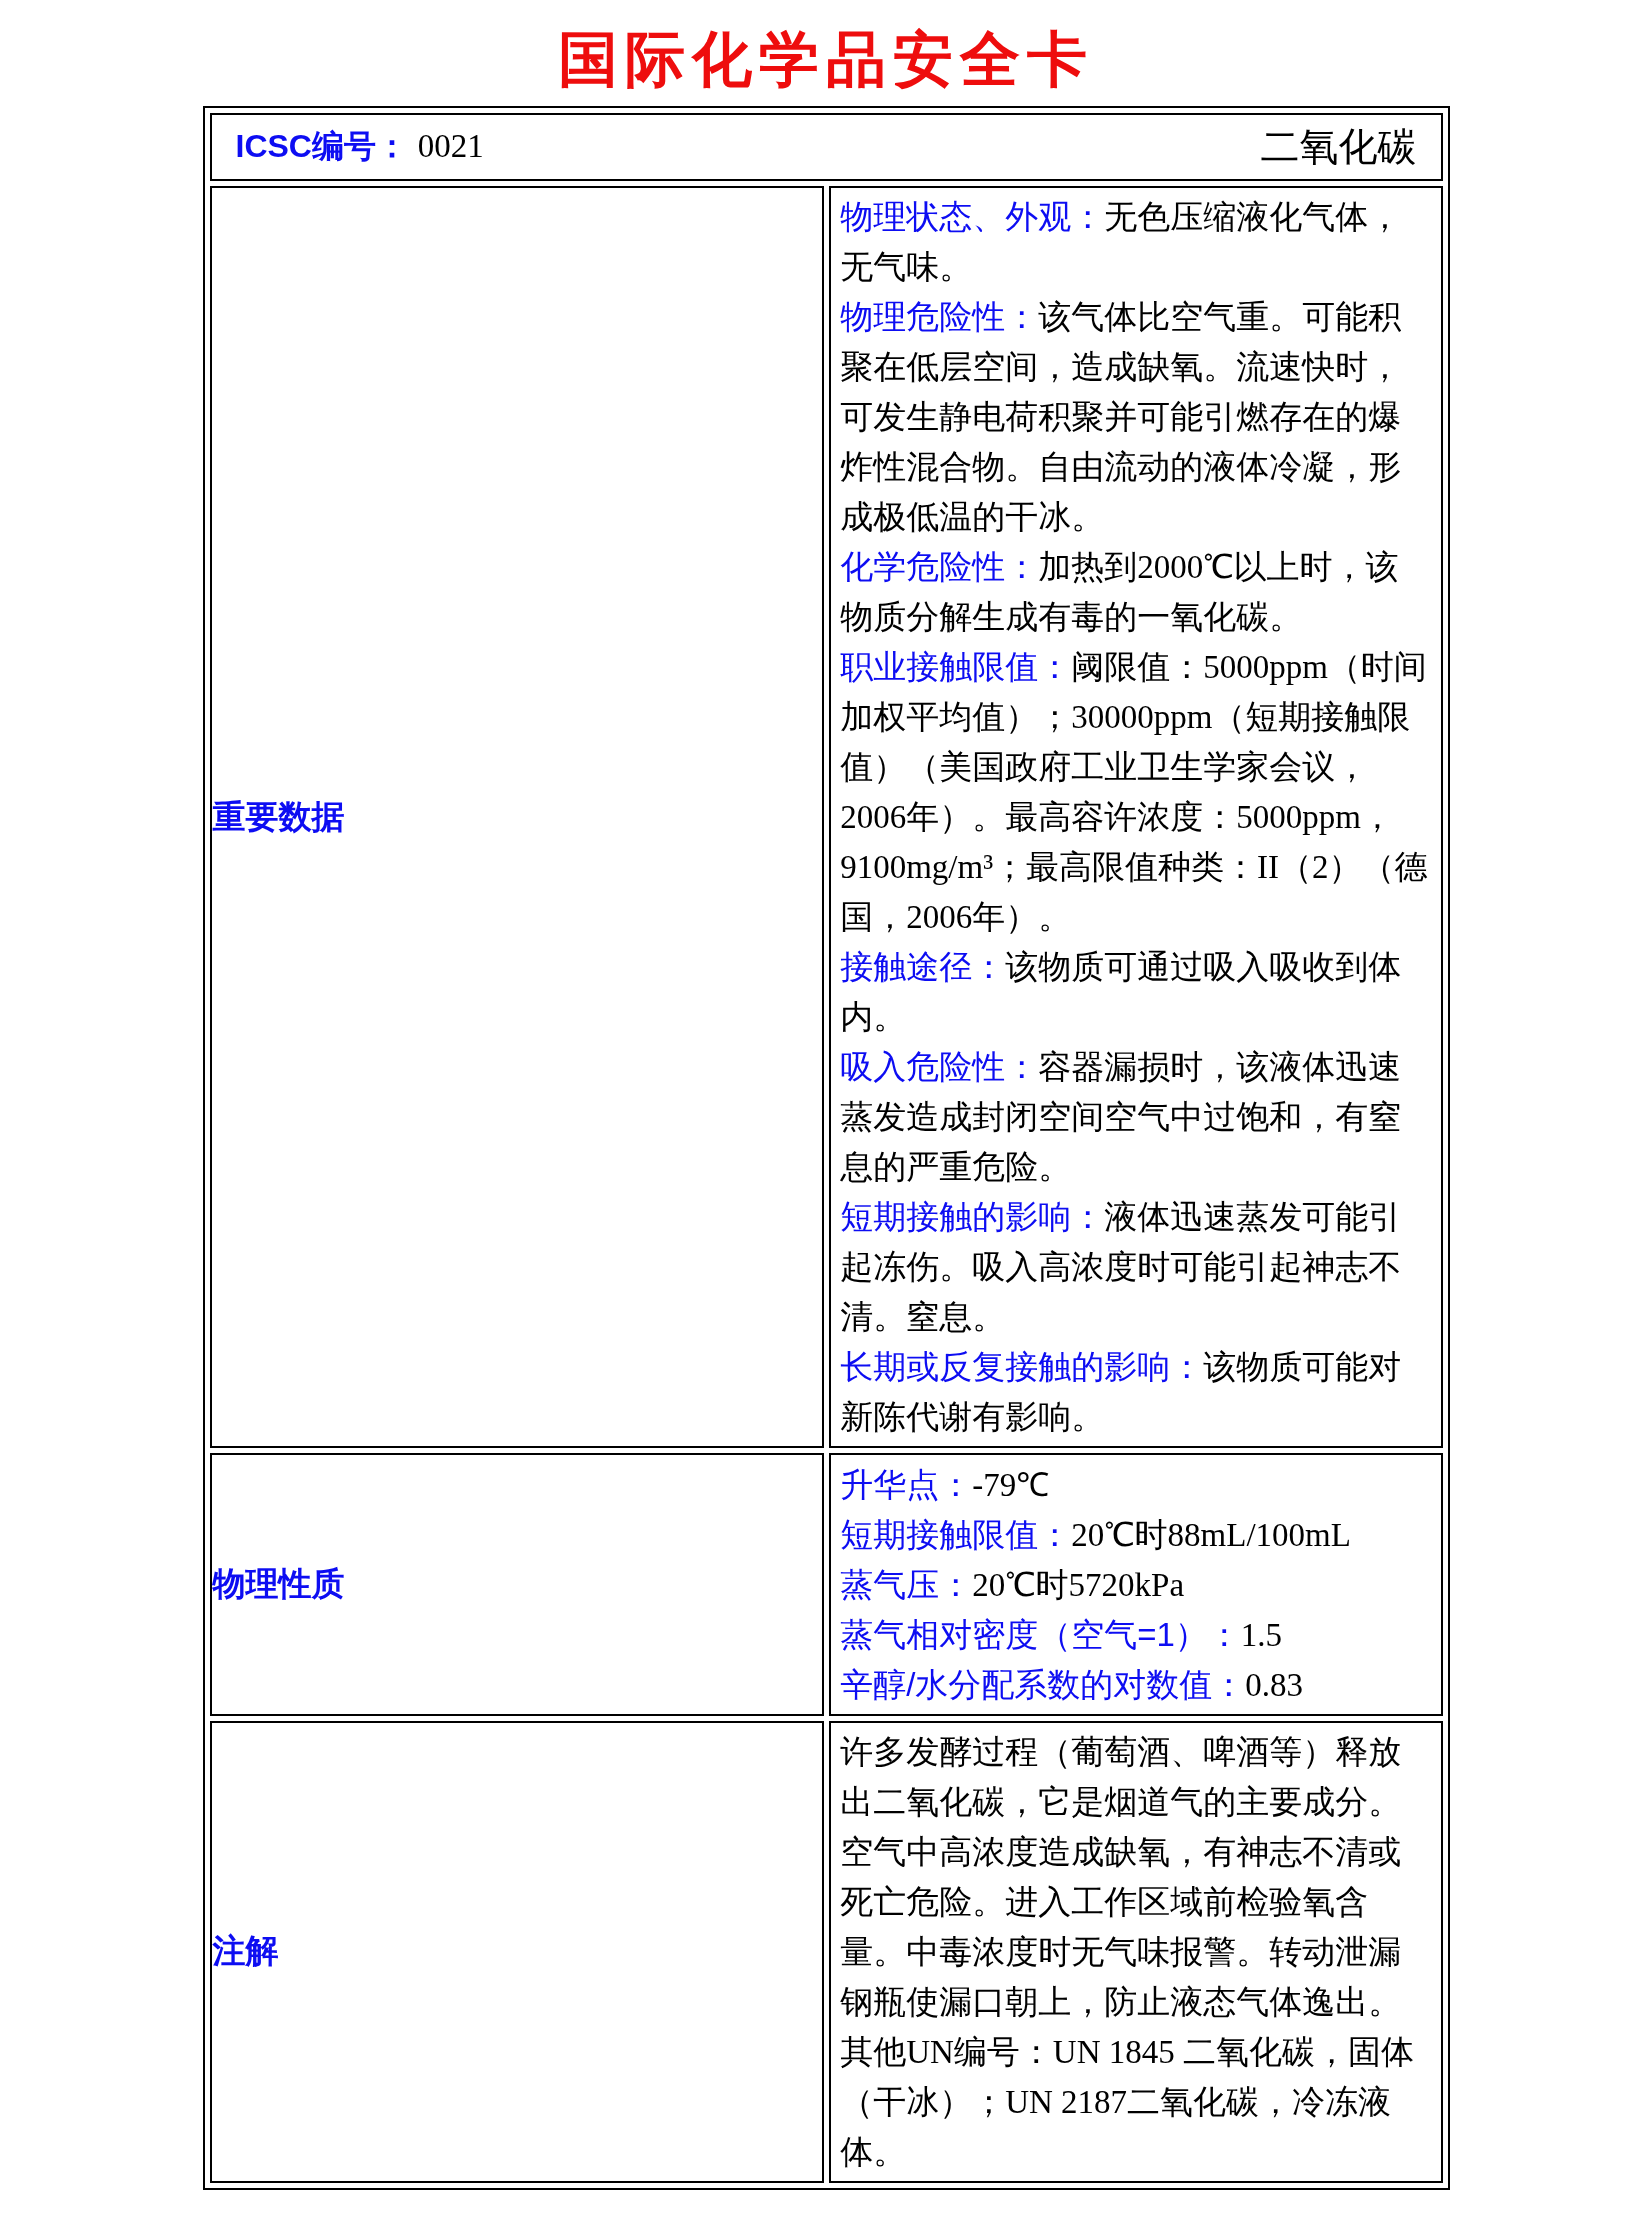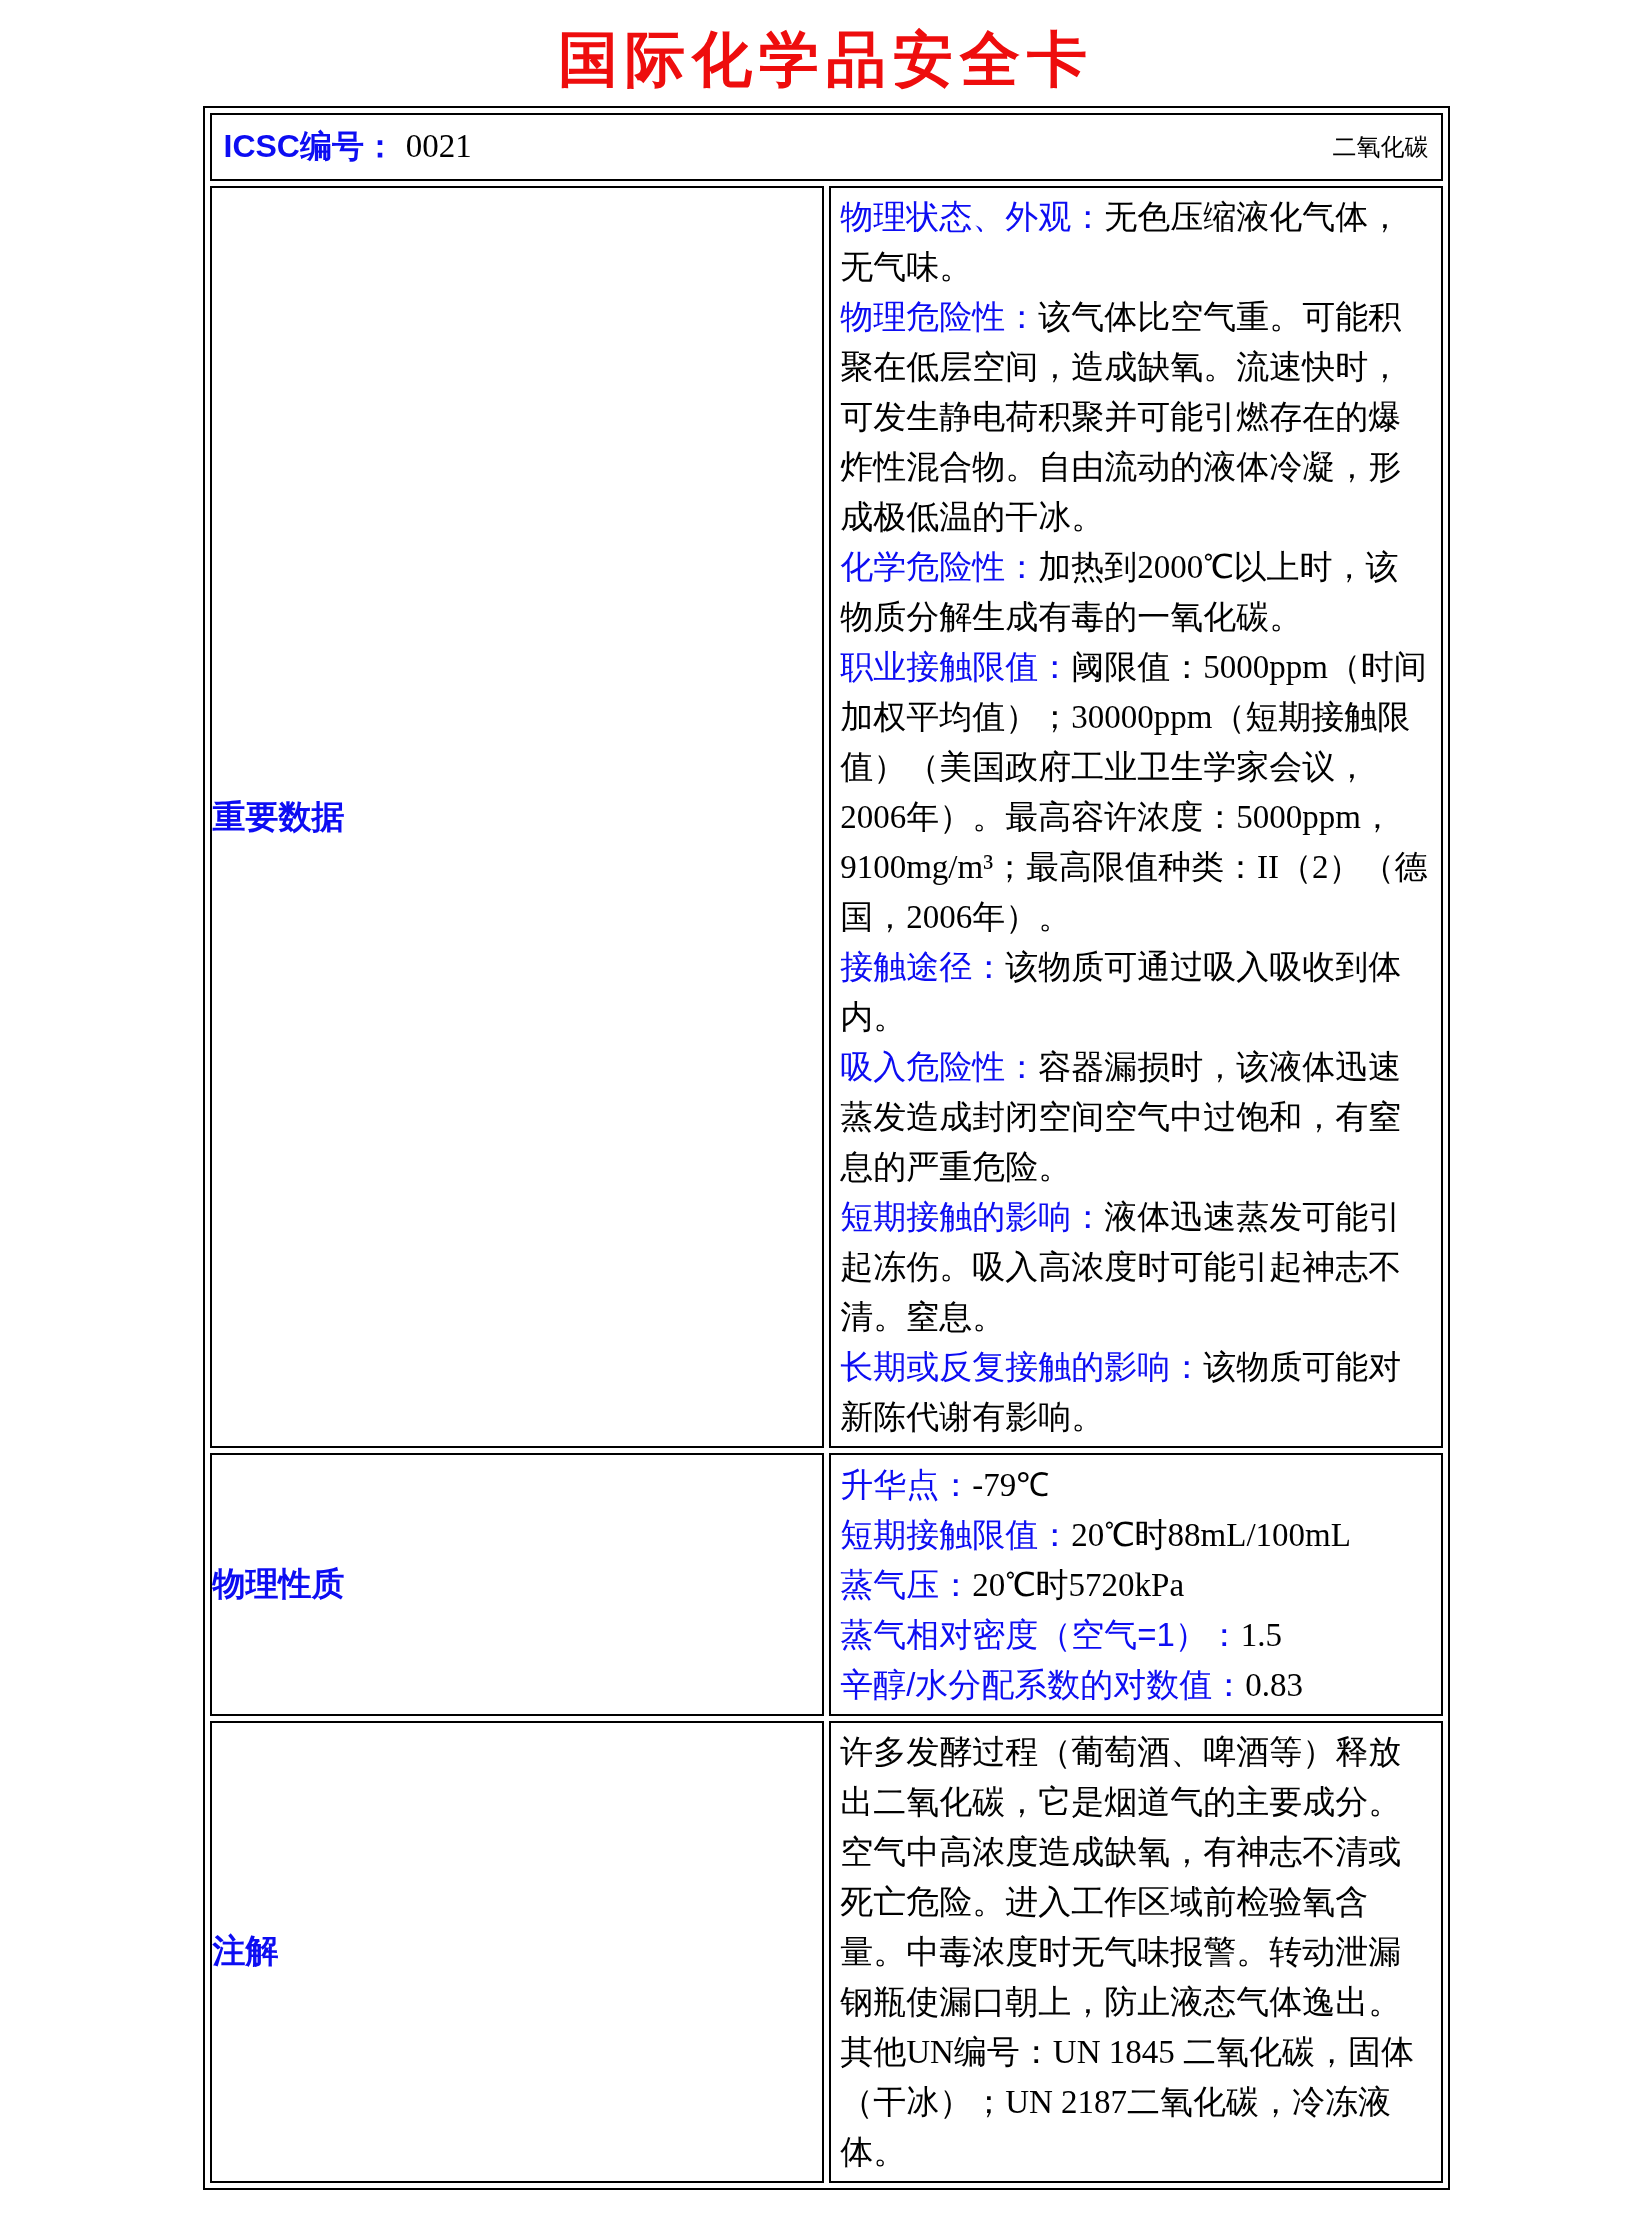--- a/index.html
+++ b/index.html
@@ -50,31 +50,31 @@
     line-height:50px;
     vertical-align:top;
   }
   .kv .key{
     color:#0d0df2;
     font-family:"Liberation Sans", sans-serif;
     font-weight:normal;
   }
   .header-cell{
     height:64px;
-    padding:0 12px;
+    padding:0 24px;
   }
   .header-flex{display:flex;align-items:center;justify-content:space-between;}
   .icsc-label{
     color:#0d0df2;
     font-family:"Liberation Sans", sans-serif;
     font-weight:bold;
     font-size:32px;
   }
   .icsc-number{font-size:33px;margin-left:9.7px;}
-  .chem-name{font-size:24px;}
+  .chem-name{font-size:39px;}
   .env-spacer{min-height:85px;}
 </style>
 </head>
 <body>
 
 <div class="page">
 
   <div class="doc-title">国际化学品安全卡</div>
 
   <table class="card">

